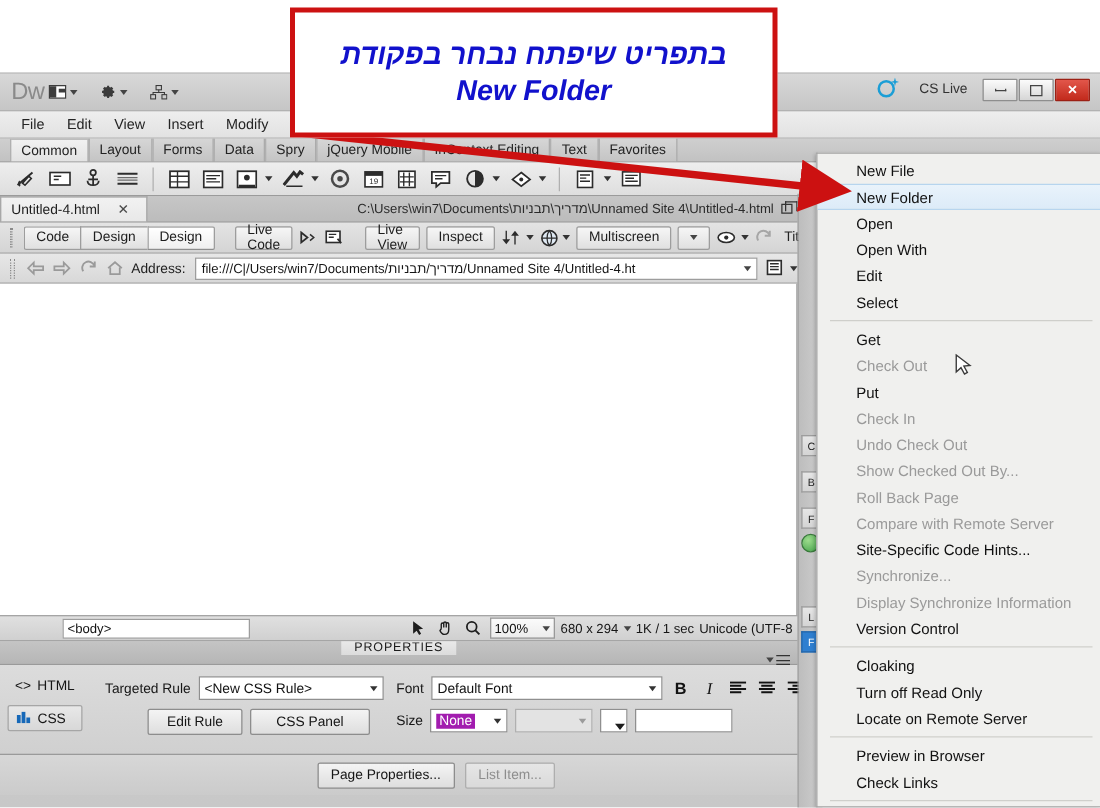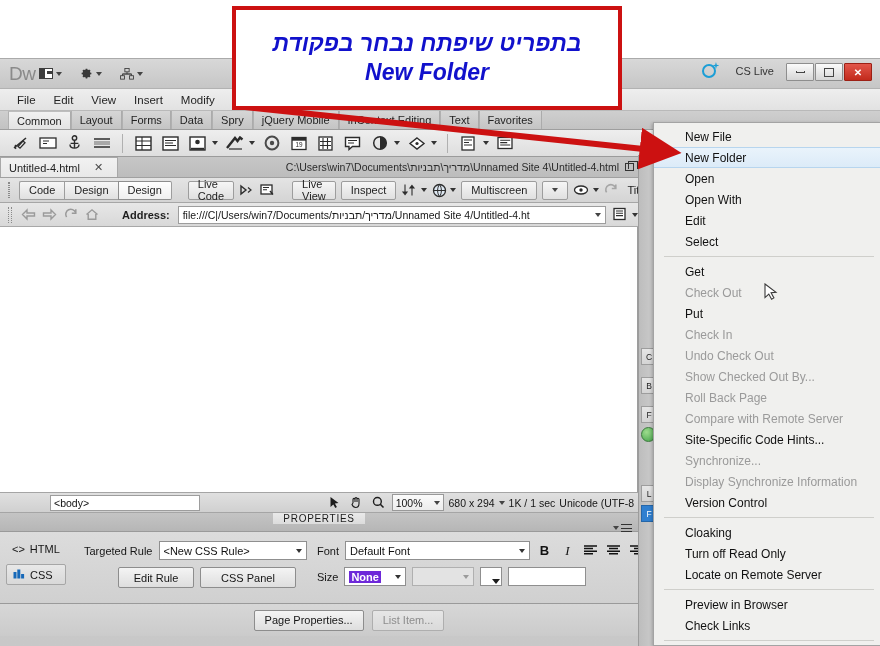--- a/index.html
+++ b/index.html
@@ -167,21 +167,21 @@
   }
 
   
   .addr-bar{
     height:24px; width:638px;
     background:linear-gradient(#e7e7e7,#d8d8d8);
     border-bottom:1px solid #a8a8a8;
     display:flex; align-items:center; padding-left:8px; gap:4px;
   }
   .nav-ico{width:17px;height:17px;display:flex;align-items:center;justify-content:center;cursor:pointer;color:#9a9a9a;}
-  .addr-lbl{font-size:11px;font-weight:bold;color:#1e1e1e;margin:0 4px 0 18px;}
+  .addr-lbl{font-size:11px;font-weight:normal;color:#1e1e1e;margin:0 4px 0 1px;}
   .addr-input{
     flex:1; height:18px; background:#fff; border:1px solid #9d9d9d;
     display:flex;align-items:center; padding:0 4px;
     font-size:10.5px; color:#161616; overflow:hidden; white-space:nowrap;
     direction:ltr; unicode-bidi:plaintext;
   }
   .addr-caret{margin-left:auto;}
 
   
   .canvas{width:638px;height:265px;background:#ffffff;border-right:1px solid #9d9d9d;}
@@ -690,21 +690,21 @@
       <span class="fmt-ico">
         <svg width="13" height="11" viewBox="0 0 13 11">
             <path d="M0 1h13M4 3.6h9M0 6.2h13M4 8.8h9" stroke="#121212" stroke-width="1.5"></path>
           </svg>
       </span>
     </div>
 
     <div style="position:absolute;left:317px;top:35px;display:flex;align-items:center;gap:6px;">
       <span class="row-lbl">Size</span>
       <div class="sel-box" style="width:62px;">
-        <span style="background:#6d28d9;color:#fff;padding:0 2px;font-weight:bold;">None</span>
+        <span style="background:#a21caf;color:#fff;padding:0 2px;">None</span>
         <span class="cv"></span>
       </div>
       <div class="sel-box" style="width:62px;background:#e3e3e3;border-color:#b0b0b0;">
         <span></span>
         <span class="cv" style="border-top-color:#9b9b9b;"></span>
       </div>
       <div style="position:relative;width:22px;height:19px;background:#fff;border:1px solid #8f8f8f;">
         <span style="position:absolute;right:1px;bottom:1px;width:0;height:0;border-left:4px solid transparent;border-right:4px solid transparent;border-top:5px solid #1d1d1d;"></span>
       </div>
       <div class="sel-box" style="width:78px;">

